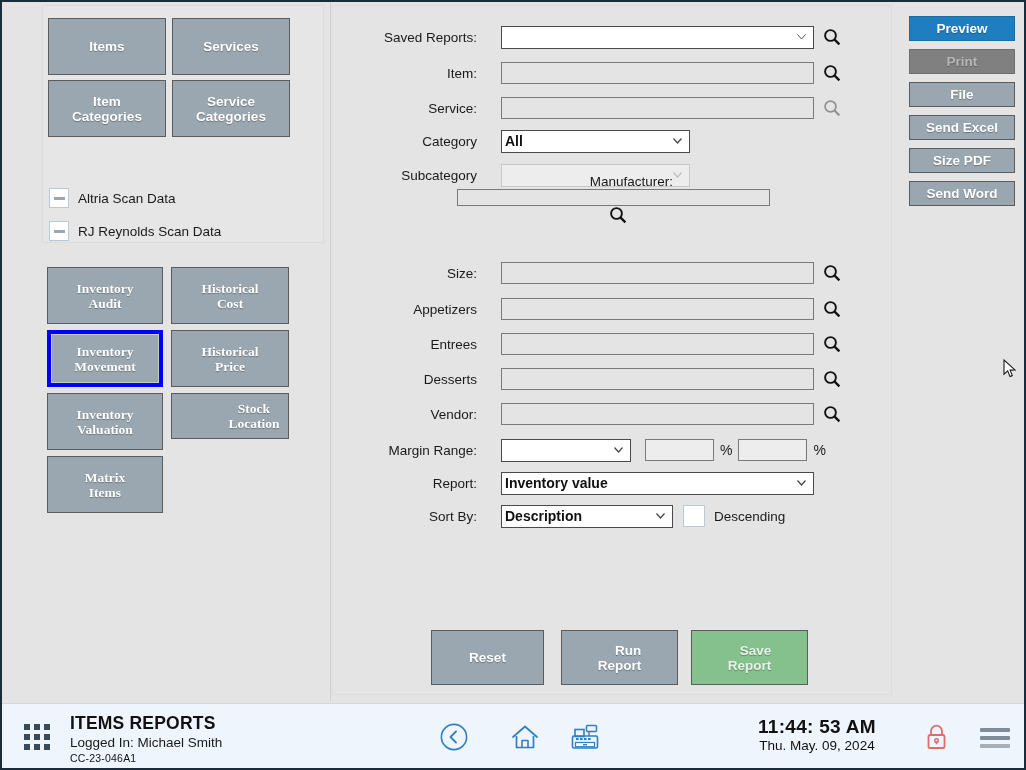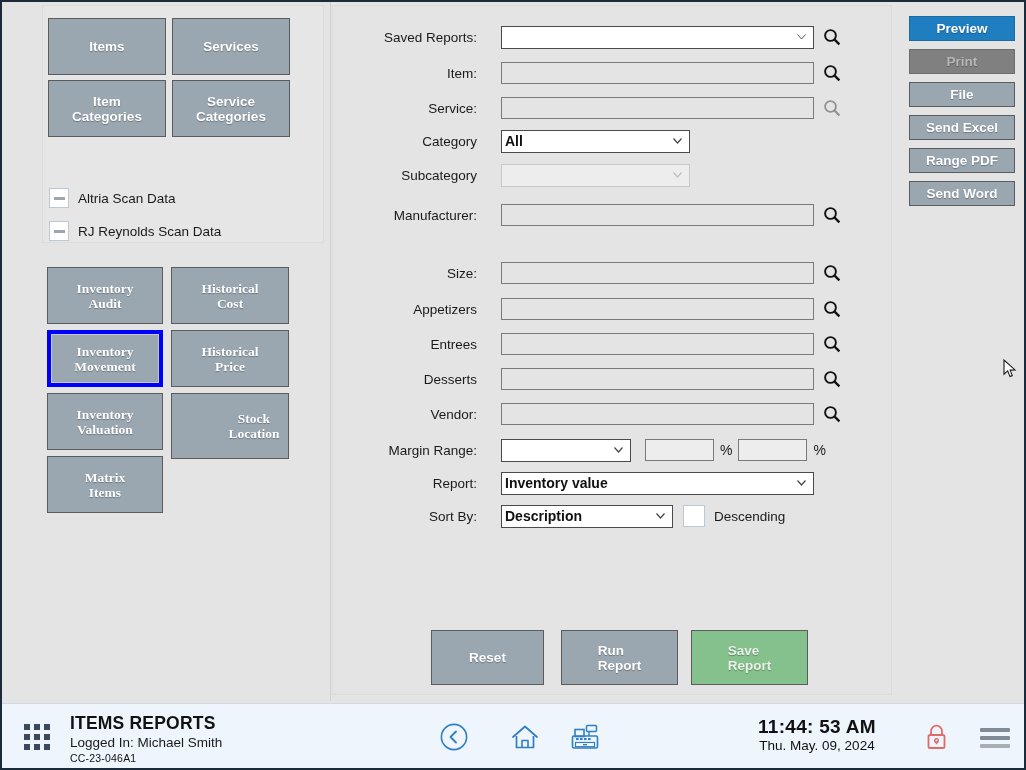--- a/index.html
+++ b/index.html
@@ -137,21 +137,21 @@
     border: 1px solid #b9c9d8; cursor: pointer; margin-left: 10px;
   }
   .desc-label { font-size: 13.5px; color: #1a1a1a; margin-left: 9px; }
 
   
   .abtn {
     position: absolute;
     background: #9aa7b0; border: 1px solid #5c5c5c;
     color: #ffffff; font-size: 13.5px; font-weight: bold; line-height: 15px;
     display: flex; align-items: center; justify-content: center;
-    text-align: left; cursor: pointer; user-select: none;
+    text-align: right; cursor: pointer; user-select: none;
     text-shadow: 0 1px 1px rgba(0,0,0,.30);
   }
   .abtn.green { background: #85c18d; color: #e8f2e9; }
 
   
   #right-col { position: absolute; left: 892px; top: 0; width: 132px; height: 699px; }
   .rbtn {
     position: absolute; left: 15px; width: 106px; height: 25px;
     background: #9aa7b0; border: 1px solid #5c5c5c;
     color: #ffffff; font-size: 13.5px; font-weight: bold;
@@ -244,21 +244,21 @@
         </div>
       <div class="tile selected" style="left:4px;top:67px; width:108px; height:49px;">
           <span>Inventory<br>Movement</span>
         </div>
       <div class="tile" style="left:124px;top:63px; width:118px; height:57px;">
           <span>Historical<br>Price</span>
         </div>
       <div class="tile" style="left:0px;  top:126px;width:116px; height:57px;">
           <span>Inventory<br>Valuation</span>
         </div>
-      <div class="tile" style="left:124px;top:126px;width:118px; height:66px;padding-left:48px;">
+      <div class="tile" style="left:124px;top:126px;width:118px; height:46px;padding-left:48px;">
           <span>Stock Location</span>
         </div>
       <div class="tile" style="left:0px;  top:189px;width:116px; height:57px;">
           <span>Matrix<br>Items</span>
         </div>
     </div>
   </div>
 
   <div id="divider-v"></div>
 
@@ -315,21 +315,21 @@
       <span class="selwrap">
         <select class="fsel disabled" style="width:189px;" disabled=""><option></option></select>
         <span class="chev">
             <svg viewBox="0 0 9 6" width="9" height="6">
               <path d="M0.5 0.5 L4.5 5 L8.5 0.5" fill="none" stroke="#bdbdbd" stroke-width="1.2"></path>
             </svg>
           </span>
       </span>
     </div>
 
-    <div class="frow" style="top:196px;">
+    <div class="frow" style="top:168px;flex-direction:column;">
       <div class="flabel">Manufacturer:</div>
       <input class="ftext" type="text" value="" style="">
       <span class="mag"><svg viewBox="0 0 18 18" width="18" height="18">
             <circle cx="7.5" cy="7.5" r="5.4" fill="none" stroke="#111" stroke-width="1.9"></circle>
             <line x1="11.6" y1="11.6" x2="16.4" y2="16.4" stroke="#111" stroke-width="2.3"></line>
           </svg></span>
     </div>
 
 
     <div class="frow" style="top:254px;">
@@ -443,21 +443,21 @@
     <div class="rbtn disabled" style="top:47px;">
         <span>Print</span>
       </div>
     <div class="rbtn" style="top:80px;">
         <span>File</span>
       </div>
     <div class="rbtn" style="top:113px;">
         <span>Send Excel</span>
       </div>
     <div class="rbtn" style="top:146px;">
-        <span>Range PDF</span>
+        <span>Size PDF</span>
       </div>
     <div class="rbtn" style="top:179px;">
         <span>Send Word</span>
       </div>
   </div>
 
   <div id="statusbar"></div>
 
   <div id="grid-icon">
     <span></span>

